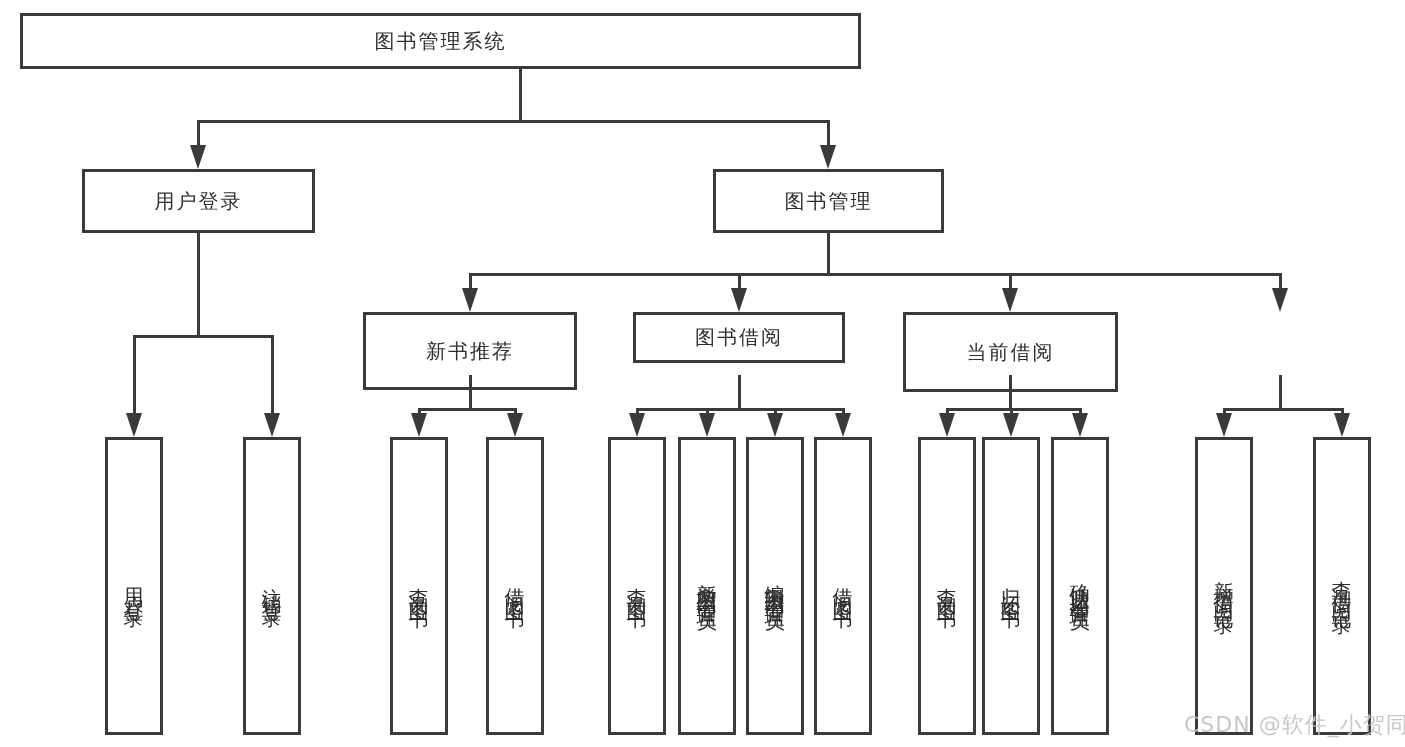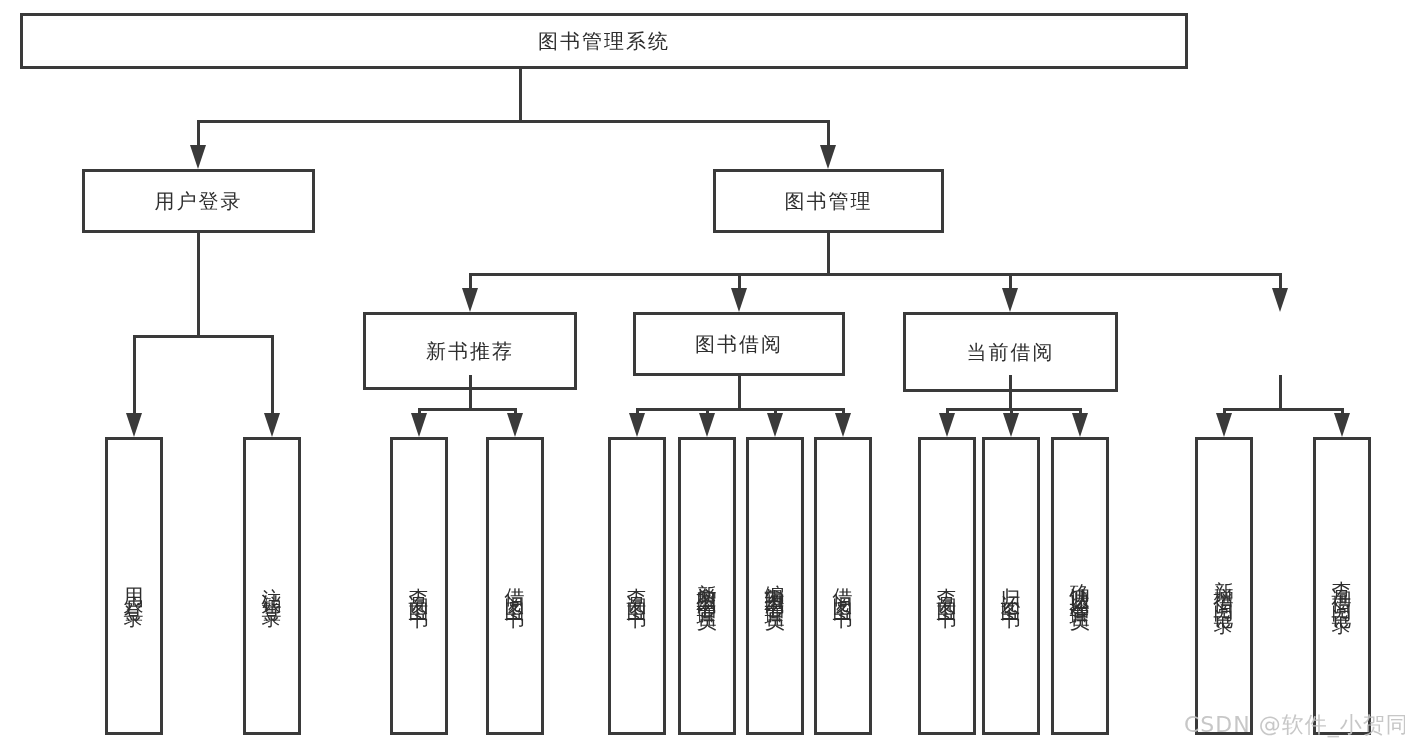--- a/index.html
+++ b/index.html
@@ -35,21 +35,21 @@
     position:absolute;left:1184px;top:710px;z-index:5;
     font-size:22px;color:#c3c3c3;letter-spacing:1px;white-space:nowrap;
     opacity:.92;
   }
 </style>
 </head>
 <body>
 
 <div class="stage">
 
-  <div class="box" style="left:20px;top:13px;width:1168px;height:56px;">
+  <div class="box" style="left:20px;top:13px;width:841px;height:56px;">
     <span>图书管理系统</span>
   </div>
 
   <div class="vline" style="left:519px;top:69px;height:52px;"></div>
   <div class="hline" style="left:197px;top:120px;width:632px;"></div>
   <div class="vline" style="left:197px;top:120px;height:28px;"></div>
   <div class="arr" style="left:190px;top:145px;"></div>
   <div class="vline" style="left:827px;top:120px;height:28px;"></div>
   <div class="arr" style="left:820px;top:145px;"></div>
 
@@ -74,21 +74,21 @@
   <div class="vline" style="left:738px;top:273px;height:20px;"></div>
   <div class="arr" style="left:731px;top:288px;"></div>
   <div class="vline" style="left:1009px;top:273px;height:20px;"></div>
   <div class="arr" style="left:1002px;top:288px;"></div>
   <div class="vline" style="left:1279px;top:273px;height:20px;"></div>
   <div class="arr" style="left:1272px;top:288px;"></div>
 
   <div class="box" style="left:363px;top:312px;width:214px;height:78px;">
     <span>新书推荐</span>
   </div>
-  <div class="box" style="left:633px;top:312px;width:212px;height:64px;">
+  <div class="box" style="left:633px;top:312px;width:212px;height:51px;">
     <span>图书借阅</span>
   </div>
   <div class="box" style="left:903px;top:312px;width:215px;height:80px;">
     <span>当前借阅</span>
   </div>
 
   <div class="vline" style="left:469px;top:375px;height:36px;"></div>
   <div class="hline" style="left:418px;top:408px;width:99px;"></div>
   <div class="vline" style="left:418px;top:408px;height:12px;"></div>
   <div class="arr" style="left:411px;top:413px;"></div>

